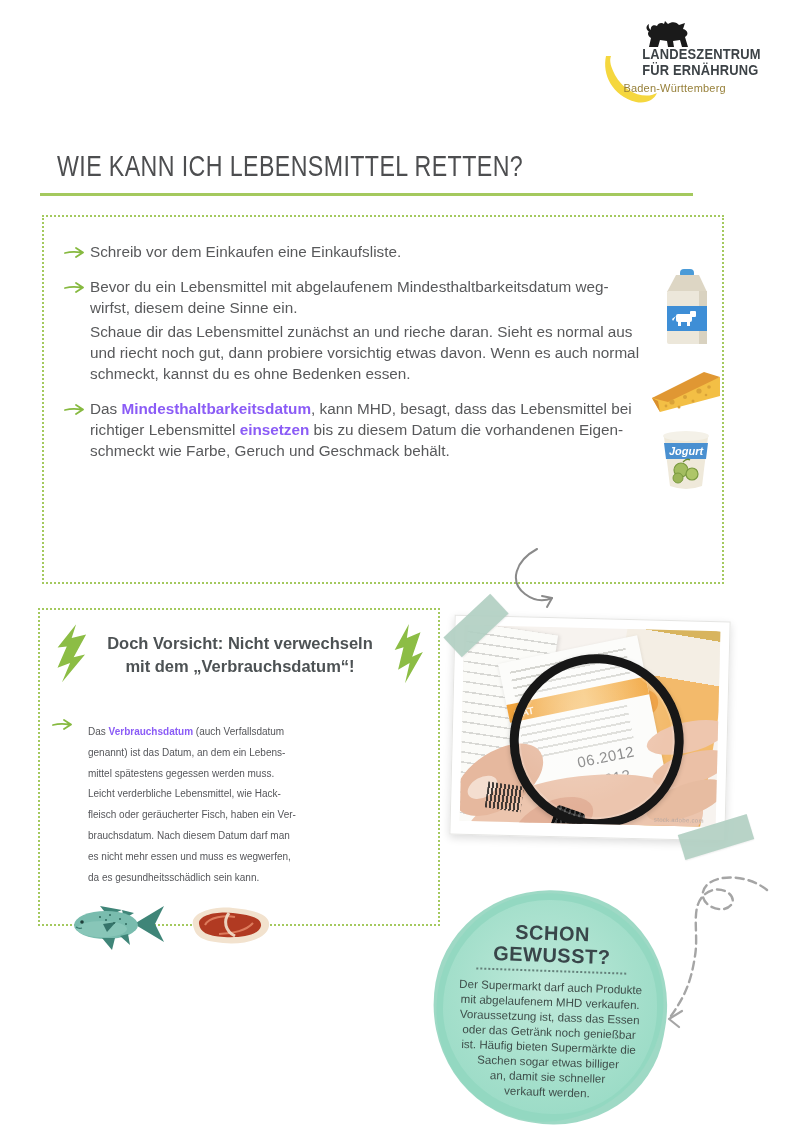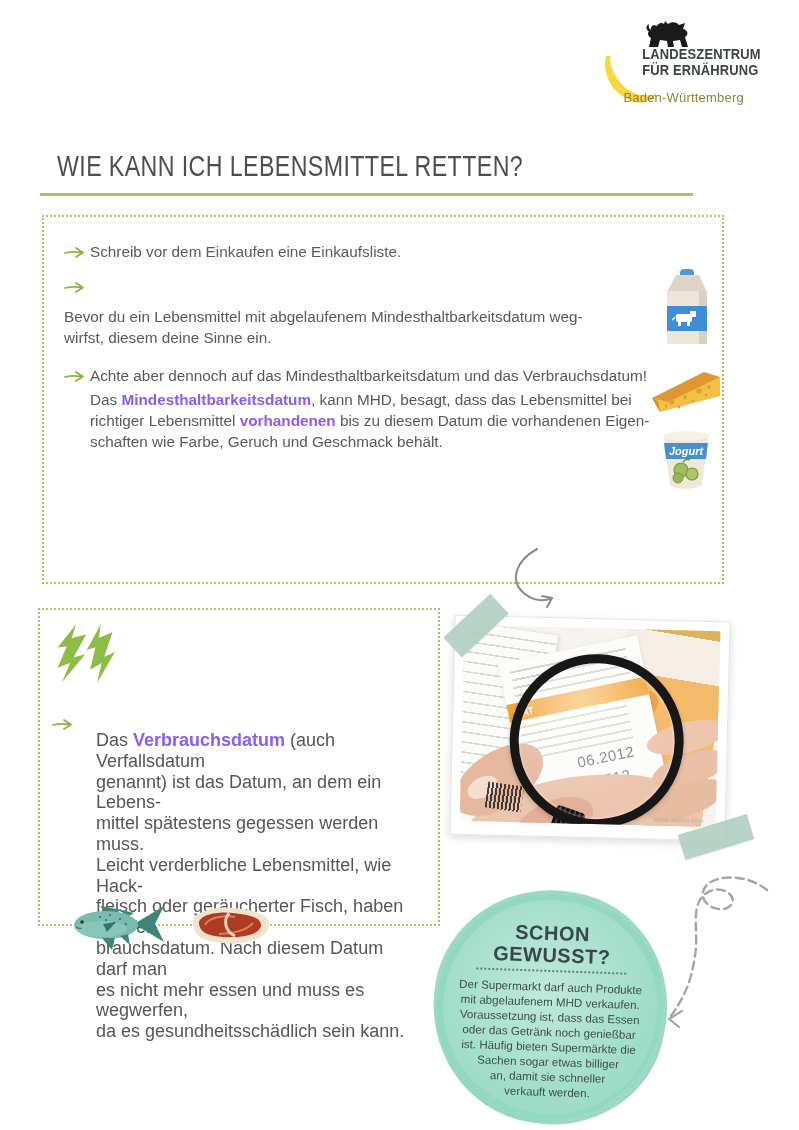--- a/index.html
+++ b/index.html
@@ -7,45 +7,45 @@
         font-family:"Liberation Sans",sans-serif;color:#58595b;}
   .abs{position:absolute;}
 
   
   .logo{left:598px;top:12px;width:165px;height:95px;}
   .logo-swoosh{left:2px;top:42px;}
   .logo-lion{left:48px;top:8px;}
   .logo-text{right:2px;top:34px;text-align:left;}
   .logo-l1,.logo-l2{font-weight:bold;font-size:15px;line-height:16px;color:#3c4246;
         transform:scaleX(.86);transform-origin:right center;letter-spacing:.2px;white-space:nowrap;}
-  .logo-l3{font-size:13px;color:#97803a;margin-top:12px;letter-spacing:.2px;}
+  .logo-l3{font-size:11px;color:#97803a;margin-top:4px;letter-spacing:.2px;}
 
   
   .title{left:57px;top:150px;margin:0;font-size:29px;font-weight:400;color:#4d4e50;
         letter-spacing:.5px;transform:scaleX(.8);transform-origin:left top;white-space:nowrap;}
   .rule{left:40px;top:193px;width:653px;height:3px;background:#a4c95e;}
 
   
   .dotbox{border:2px dotted #a4c95e;background:transparent;}
   .box1{left:42px;top:215px;width:644px;height:341px;padding:24px 14px 0 20px;box-sizing:content-box;}
   .box2{left:38px;top:608px;width:398px;height:314px;}
 
   .tip{display:flex;align-items:flex-start;margin-bottom:11px;}
   .tip .bullet{flex:0 0 26px;margin-top:4px;}
   .tip-lead{margin:0 0 3px 0;font-size:15.3px;line-height:21px;color:#58595b;}
   .tip-body{margin:0;font-size:15.3px;line-height:21px;color:#58595b;}
-  .tip2{margin-bottom:14px;flex-direction:column;}
+  .tip2{margin-bottom:14px;}
   b{font-weight:bold;color:#8b5cf6;}
 
   .warn-head{display:flex;align-items:flex-start;padding:14px 14px 0 16px;}
   .warn-title{flex:1;text-align:center;font-weight:bold;font-size:16.5px;line-height:23px;
         color:#4d5254;margin-top:8px;}
   .warn-tip{display:flex;align-items:flex-start;padding:0 10px 0 12px;margin-top:30px;}
   .warn-tip .bullet{flex:0 0 28px;margin-top:3px;}
-  .warn-body{margin:16px;font-size:18px;line-height:20.8px;color:#55565a;}
+  .warn-body{margin:8px;font-size:10px;line-height:20.8px;color:#55565a;}
 
   
   .photo{left:452px;top:618px;width:256px;height:196px;background:#fff;border:1px solid #e5e5e3;
         padding:9px 9px 13px 9px;box-shadow:0 3px 8px rgba(0,0,0,.14);transform:rotate(1.4deg);}
   .photo-inner{position:relative;width:256px;height:196px;overflow:hidden;background:#f7f3ef;}
   .receipt{left:-8px;top:2px;width:90px;height:200px;background:#fbfbf8;transform:rotate(7deg);
         box-shadow:2px 0 4px rgba(0,0,0,.10);
         background-image:repeating-linear-gradient(0deg,rgba(150,150,145,.35) 0 1.5px,transparent 1.5px 10px);}
   .can{left:150px;top:-6px;width:104px;height:204px;transform:rotate(8deg);
         background:linear-gradient(180deg,#d8b45e 0 10px,#f4eee4 10px 54px,#f3ba6b 54px 150px,#e8a952 150px);}
@@ -131,31 +131,31 @@
       </div>
     </div>
     <div class="tip tip2">
       <span class="bullet">
         <svg width="24" height="13" viewBox="0 0 24 13">
             <path d="M1,7 C7,5.5 11,5.5 17,6.5 M12,2 L19,6.5 L12,11" fill="none" stroke="#86b93f" stroke-width="1.8" stroke-linecap="round" stroke-linejoin="round"></path>
           </svg>
       </span>
       <div>
         <p class="tip-lead"><span>Bevor du ein Lebensmittel mit abgelaufenem Mindesthaltbarkeitsdatum weg-</span><br><span>wirfst, diesem deine Sinne ein.</span></p>
+        <p class="tip-body"><span>Schaue dir das Lebensmittel zunächst an und rieche daran. Sieht es normal aus</span><br><span>und riecht noch gut, dann probiere vorsichtig etwas davon. Wenn es auch normal</span><br><span>schmeckt, kannst du es ohne Bedenken essen.</span></p>
       </div>
     </div>
     <div class="tip">
       <span class="bullet">
         <svg width="24" height="13" viewBox="0 0 24 13">
             <path d="M1,7 C7,5.5 11,5.5 17,6.5 M12,2 L19,6.5 L12,11" fill="none" stroke="#86b93f" stroke-width="1.8" stroke-linecap="round" stroke-linejoin="round"></path>
           </svg>
       </span>
       <div>
-        <p class="tip-lead"><span>Achte aber dennoch auf das Mindesthaltbarkeitsdatum und das Verbrauchsdatum!</span></p>
-        <p class="tip-body"><span>Das </span><b>Mindesthaltbarkeitsdatum</b><span>, kann MHD, besagt, dass das Lebensmittel bei</span><br><span>richtiger Lebensmittel </span><b>vorhandenen</b><span> bis zu diesem Datum die vorhandenen Eigen-</span><br><span>schaften wie Farbe, Geruch und Geschmack behält.</span></p>
+        <p class="tip-body"><span>Das </span><b>Mindesthaltbarkeitsdatum</b><span>, kann MHD, besagt, dass das Lebensmittel bei</span><br><span>richtiger Lebensmittel </span><b>einsetzen</b><span> bis zu diesem Datum die vorhandenen Eigen-</span><br><span>schmeckt wie Farbe, Geruch und Geschmack behält.</span></p>
       </div>
     </div>
   </div>
 
   <svg class="abs" style="left:661px;top:268px;" width="52" height="80" viewBox="0 0 52 80">
     <rect x="19" y="1" width="14" height="9" rx="4" fill="#4a9bd8"></rect>
     <polygon points="6,24 15,7 38,7 46,24" fill="#ddd6c4"></polygon>
     <rect x="6" y="23" width="40" height="53" rx="2" fill="#ece7da"></rect>
     <rect x="38" y="23" width="8" height="53" fill="#d9d2c0"></rect>
     <rect x="6" y="38" width="40" height="25" fill="#3e8ed6"></rect>
@@ -196,20 +196,21 @@
   <svg class="abs" style="left:505px;top:548px;" width="72" height="62" viewBox="0 0 72 62">
     <path d="M32,1 C10,13 4,34 20,46 C28,52 38,54 47,50" fill="none" stroke="#8a8a8a" stroke-width="2" stroke-linecap="round"></path>
     <path d="M47,50 L37,48 M47,50 L42,59" fill="none" stroke="#8a8a8a" stroke-width="2" stroke-linecap="round"></path>
   </svg>
 
   <div class="abs dotbox box2">
     <div class="warn-head">
       <svg width="30" height="60" viewBox="0 0 30 60" style="transform:rotate(6deg);">
         <path d="M17,0 L1,25 L10,23 L3,45 L15,39 L9,59 L29,29 L18,33 L28,9 L14,14 Z" fill="#8cbd45"></path>
       </svg>
+      <div class="warn-title">Doch Vorsicht: Nicht verwechseln<br>mit dem „Verbrauchsdatum“!</div>
       <svg width="30" height="60" viewBox="0 0 30 60" style="transform:rotate(-4deg);">
         <path d="M17,0 L1,25 L10,23 L3,45 L15,39 L9,59 L29,29 L18,33 L28,9 L14,14 Z" fill="#8cbd45"></path>
       </svg>
     </div>
     <div class="warn-tip">
       <span class="bullet">
         <svg width="24" height="13" viewBox="0 0 24 13">
             <path d="M1,7 C7,5.5 11,5.5 17,6.5 M12,2 L19,6.5 L12,11" fill="none" stroke="#86b93f" stroke-width="1.8" stroke-linecap="round" stroke-linejoin="round"></path>
           </svg>
       </span>

